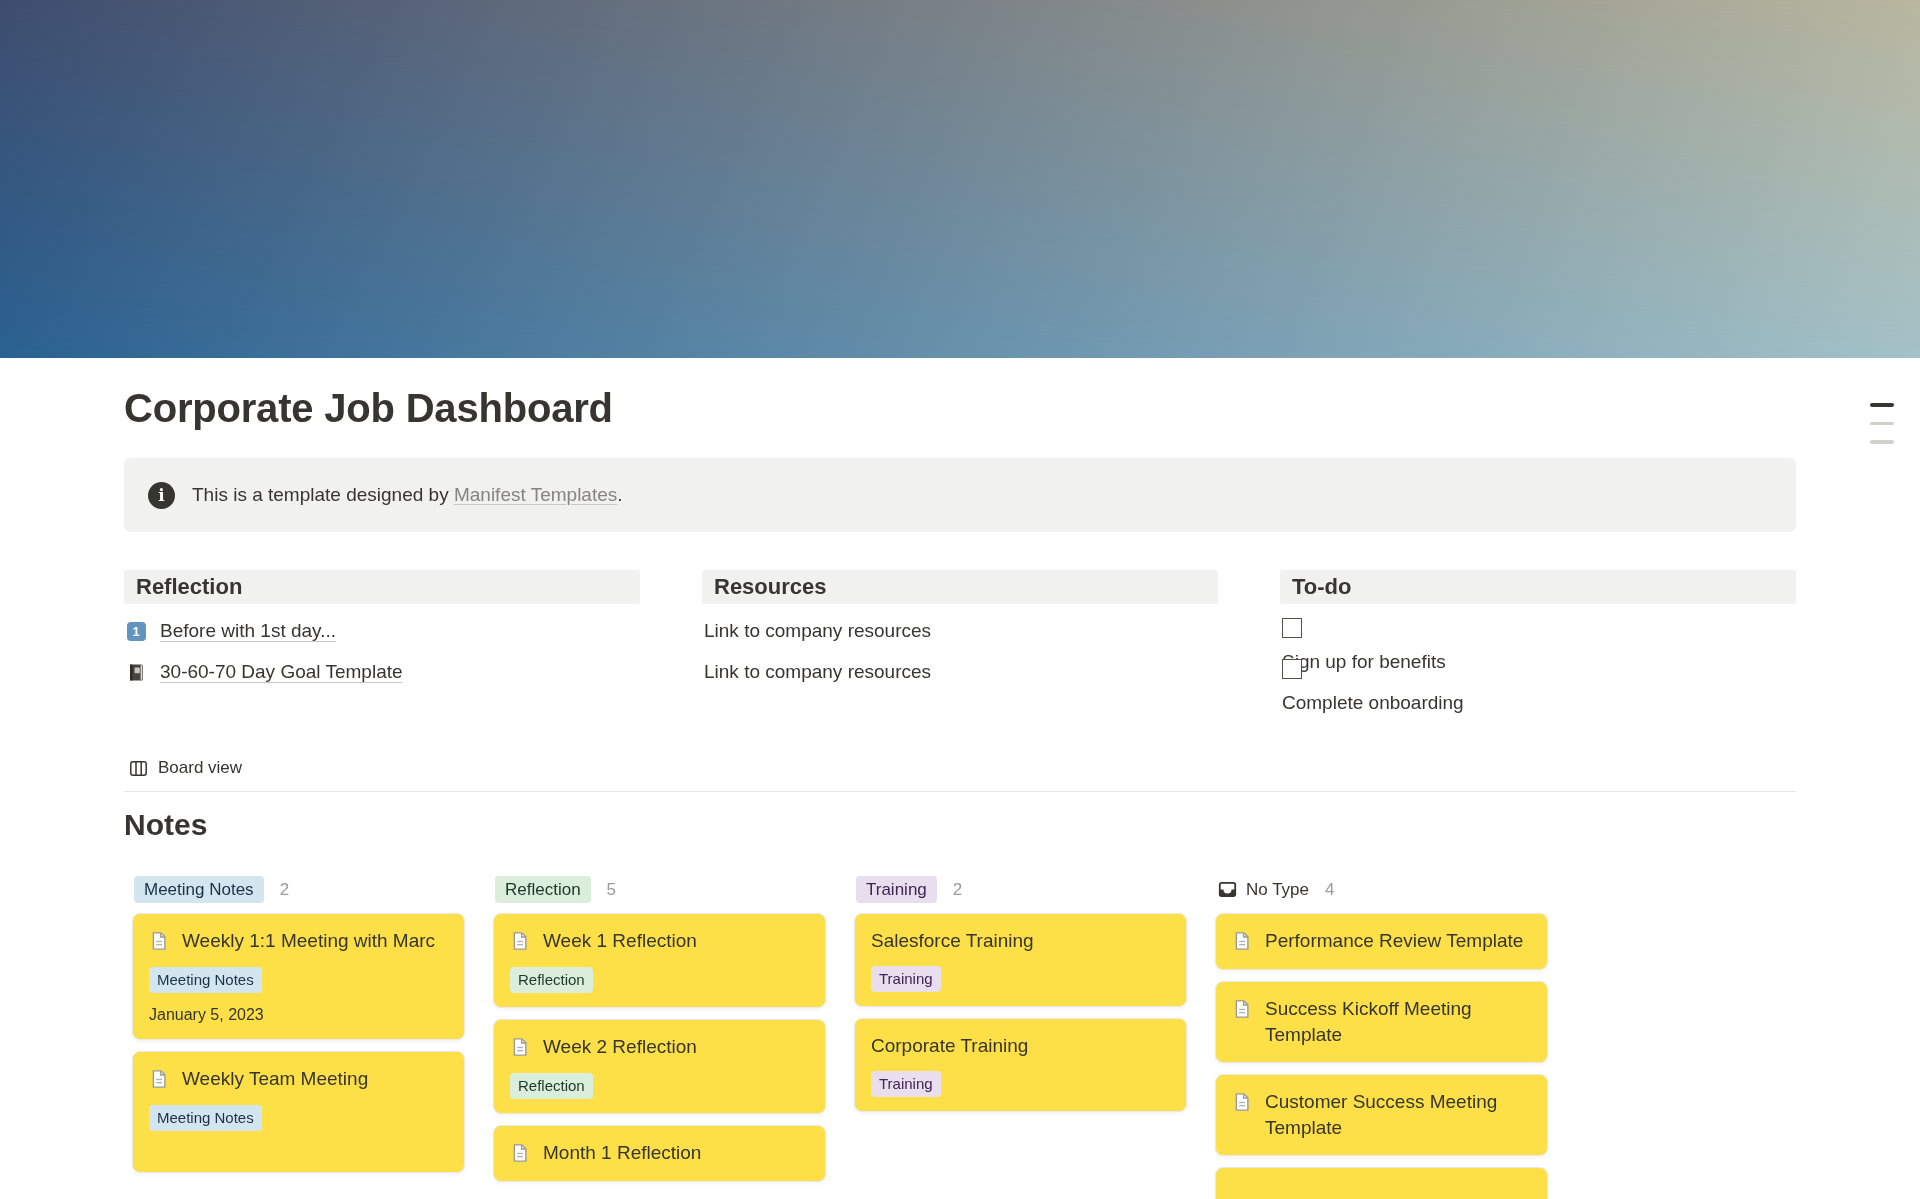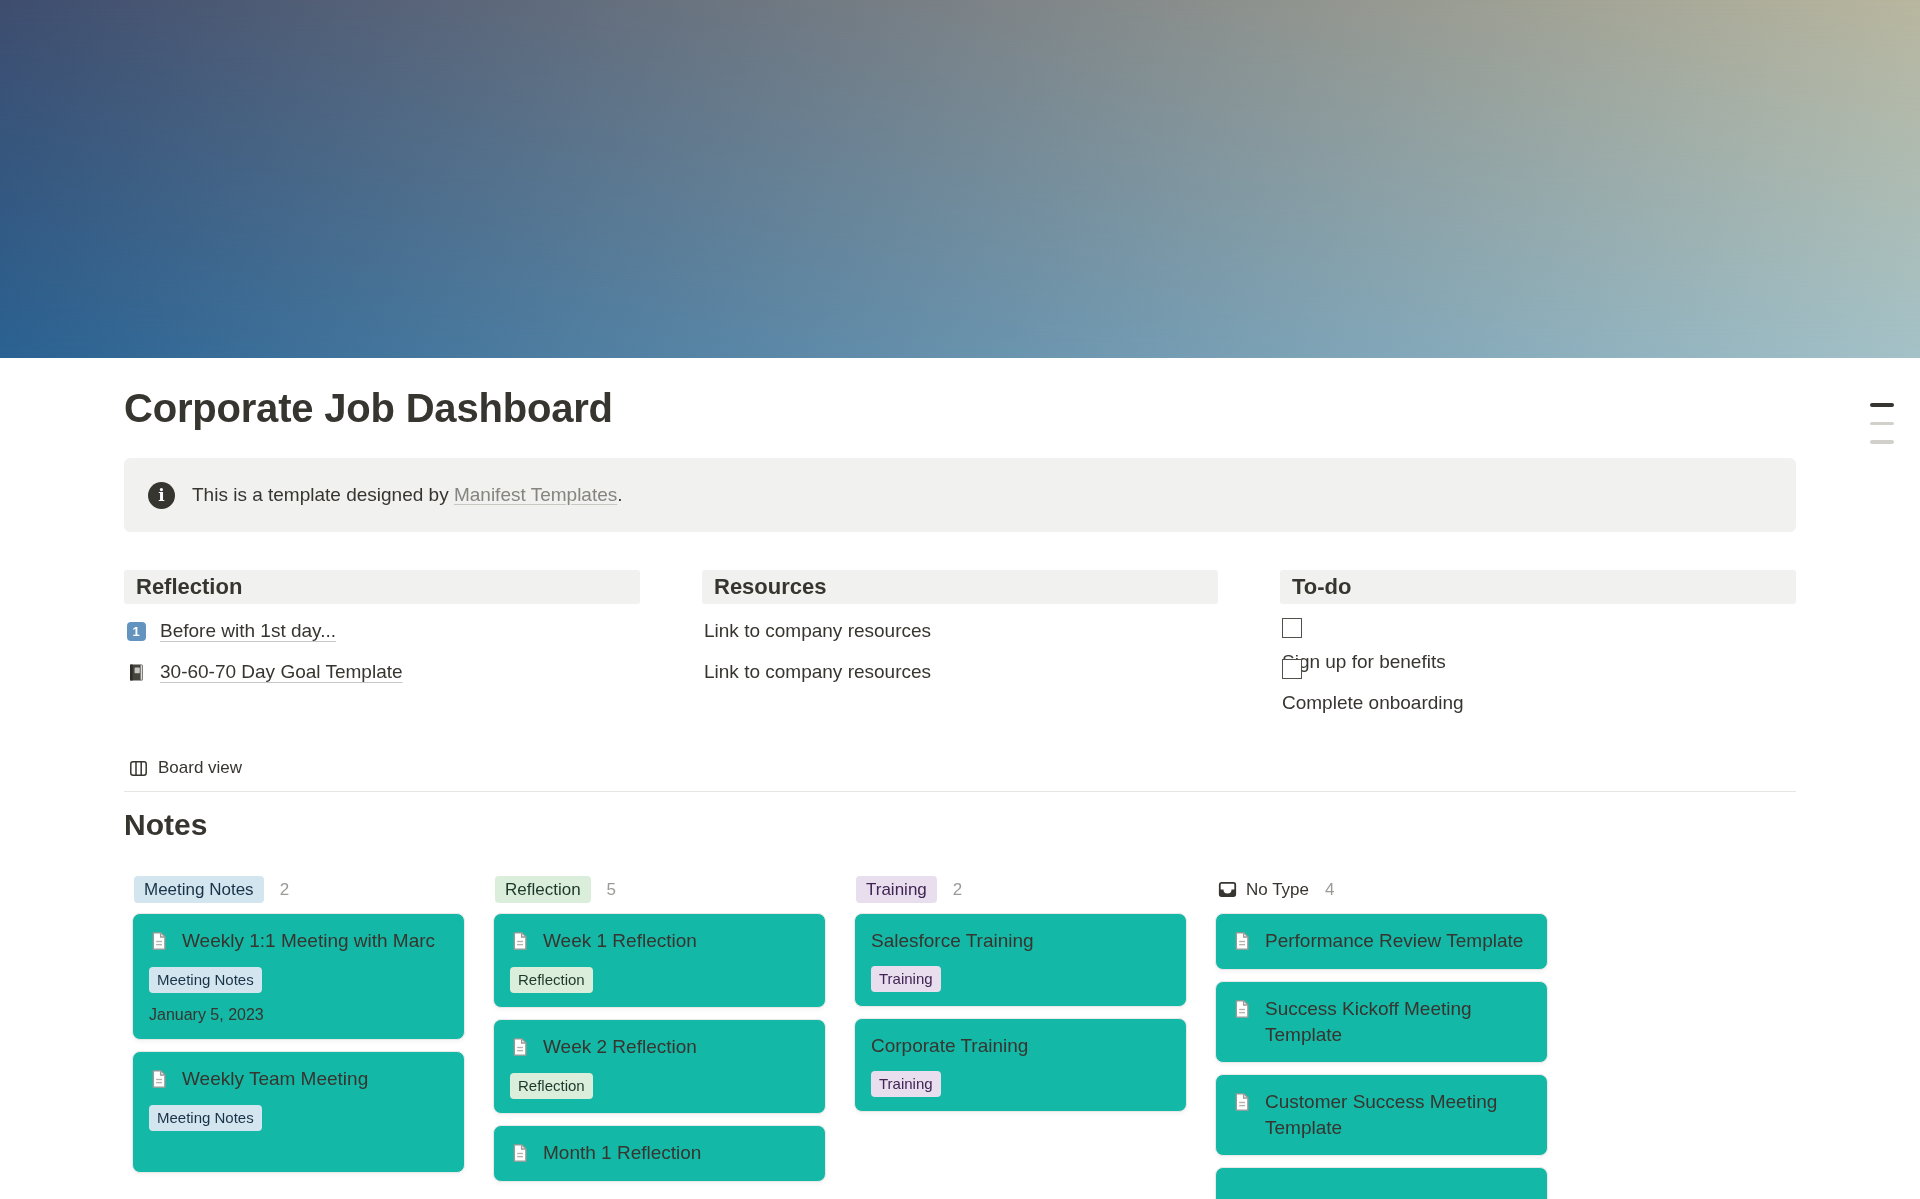--- a/index.html
+++ b/index.html
@@ -62,21 +62,21 @@
   .groups{display:flex;gap:28px;margin-top:32px;margin-left:8px;align-items:flex-start;}
   .group{width:333px;flex:0 0 auto;}
   .group-header{display:flex;align-items:center;gap:16px;height:27px;margin-bottom:10px;padding-left:2px;}
   .pill{padding:3px 10px;border-radius:4px;font-size:17px;line-height:21px;font-weight:500;}
   .pill--blue{background:var(--tag-blue-bg);color:var(--tag-blue-text);}
   .pill--green{background:var(--tag-green-bg);color:var(--tag-green-text);}
   .pill--purple{background:var(--tag-purple-bg);color:var(--tag-purple-text);}
   .group-count{color:var(--muted);font-size:17px;}
   .group-name-plain{font-size:17px;font-weight:500;display:flex;align-items:center;gap:9px;}
   .cards{display:flex;flex-direction:column;gap:11px;margin-top:5px;}
-  .card{background:#14b8a6;border:1px solid var(--card-border);border-radius:8px;padding:14px 16px;
+  .card{background:#fde047;border:1px solid var(--card-border);border-radius:8px;padding:14px 16px;
     box-shadow:0 2px 4px rgba(15,15,15,.045);cursor:pointer;}
   .card-title-row{display:flex;gap:13px;align-items:flex-start;}
   .card-title{font-size:19px;line-height:26px;font-weight:500;}
   .page-icon{flex:0 0 auto;margin-top:3px;}
   .tag{display:inline-block;margin-top:12px;padding:3px 8px;border-radius:4px;font-size:15px;line-height:20px;}
   .tag--blue{background:var(--tag-blue-bg);color:var(--tag-blue-text);}
   .tag--green{background:var(--tag-green-bg);color:var(--tag-green-text);}
   .tag--purple{background:var(--tag-purple-bg);color:var(--tag-purple-text);}
   .card-date{margin-top:12px;font-size:16px;line-height:20px;}
   .card--tall{min-height:122px;}

